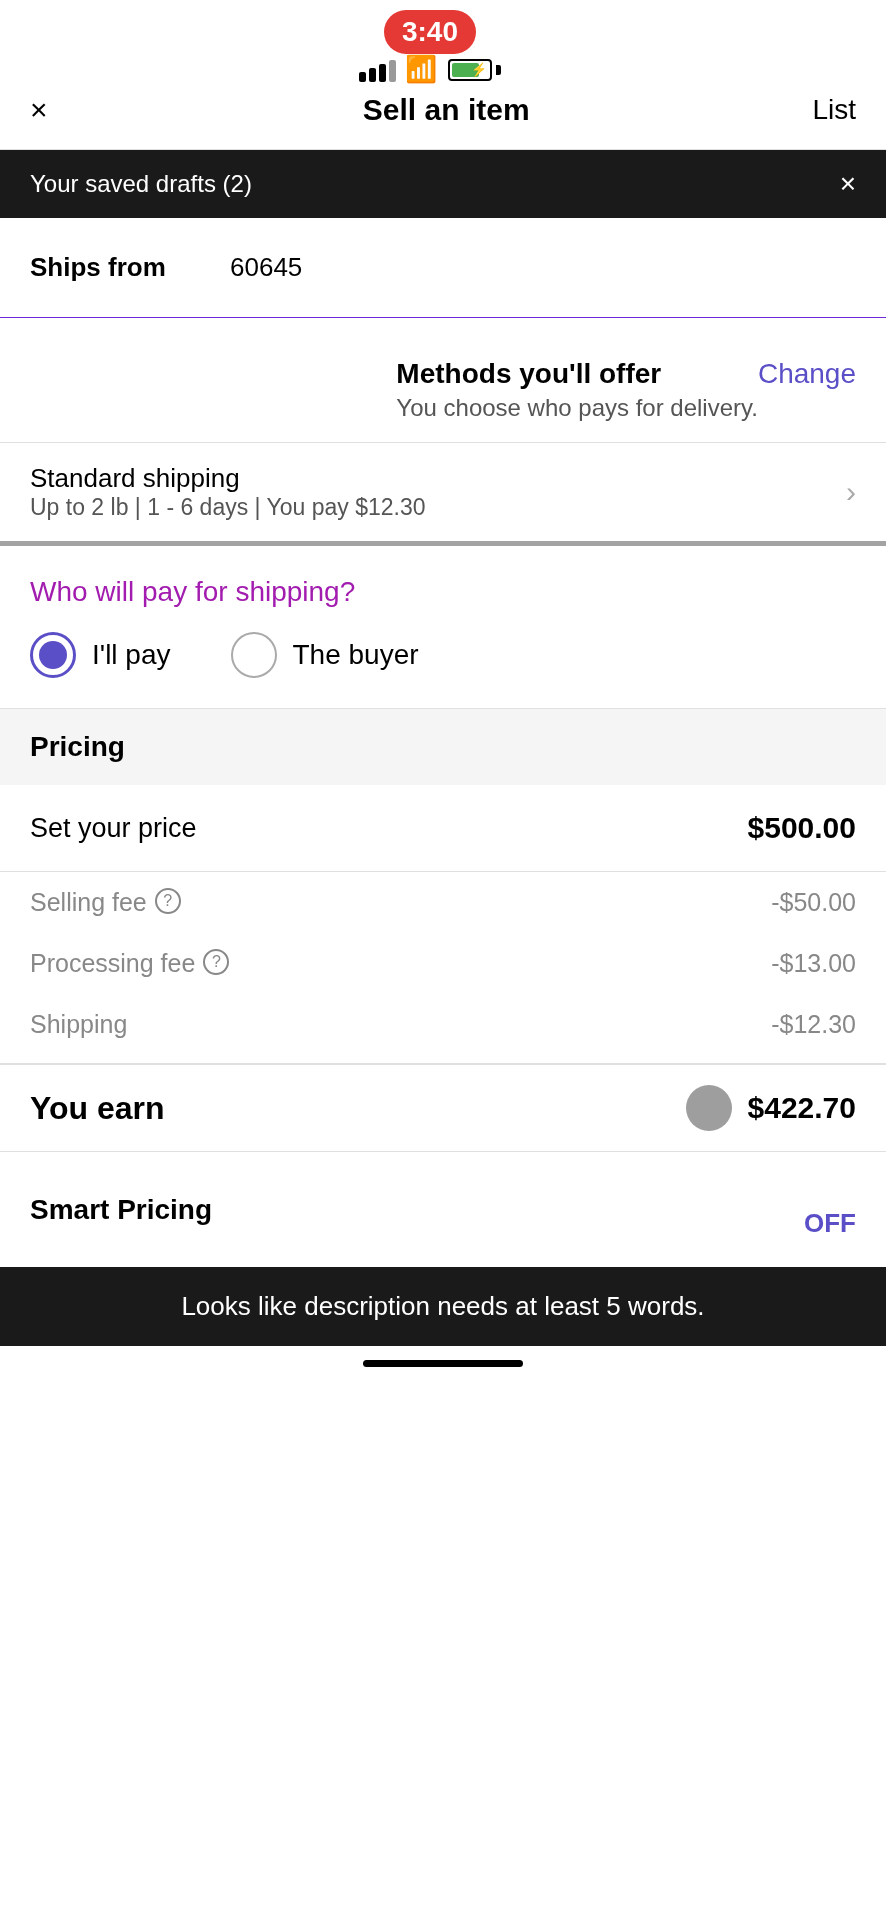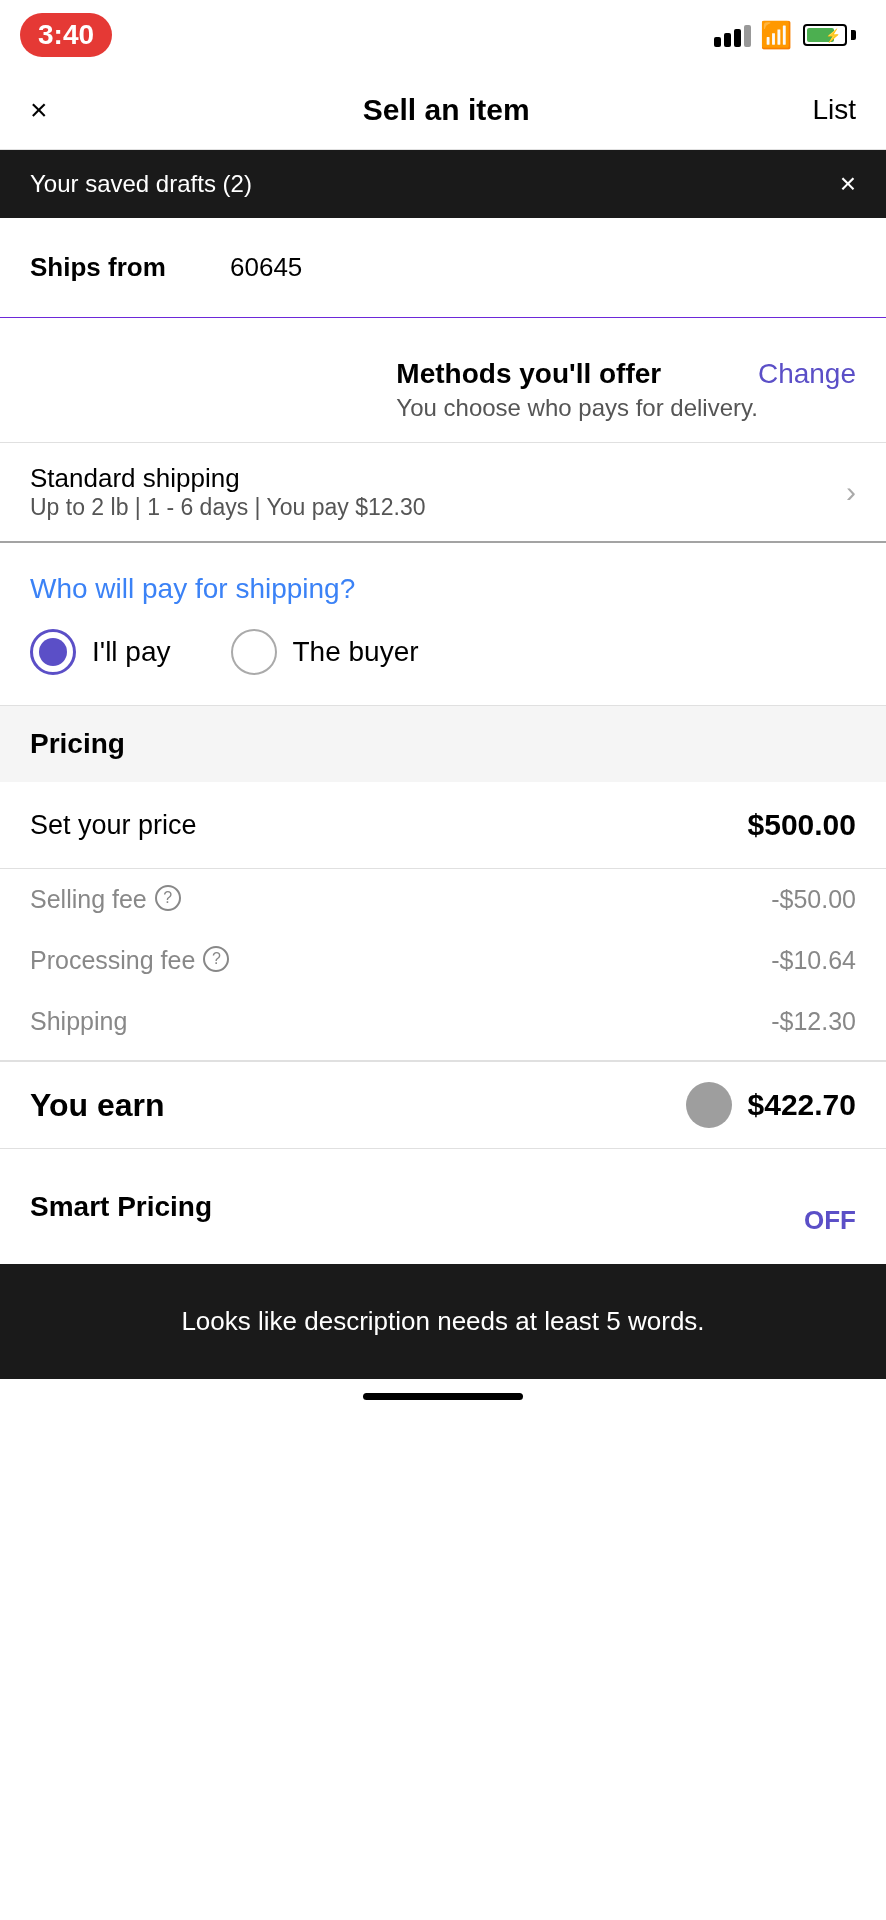--- a/index.html
+++ b/index.html
@@ -10,22 +10,23 @@
       background: #fff;
       font-family: -apple-system, BlinkMacSystemFont, 'Helvetica Neue', Arial, sans-serif;
       overflow-x: hidden;
     }
 
     
     .status-bar {
       display: flex;
       align-items: center;
       justify-content: space-between;
-      padding: 10px 30px 10px 20px;
+      padding: 10px 30px 10px 4px;
       height: 70px;
+      flex-direction: column;
     }
     .status-time {
       background: #e53935;
       color: #fff;
       font-weight: 700;
       font-size: 28px;
       padding: 6px 18px;
       border-radius: 22px;
     }
     .status-icons {
@@ -176,21 +177,21 @@
       cursor: pointer;
     }
 
     
     .shipping-option {
       display: flex;
       align-items: center;
       justify-content: space-between;
       padding: 20px 30px;
       border-top: 1px solid #e0e0e0;
-      border-bottom: 2px solid #a3a3a3;
+      border-bottom: 5px solid #a3a3a3;
     }
     .shipping-info {}
     .shipping-title {
       font-size: 26px;
       color: #000;
       font-weight: 400;
     }
     .shipping-carrier {
       font-size: 26px;
       color: #5b4fc7;
@@ -206,21 +207,21 @@
       color: #aaa;
     }
 
     
     .who-pays-section {
       padding: 30px 30px 30px 30px;
       border-bottom: 1px solid #e0e0e0;
     }
     .who-pays-title {
       font-size: 28px;
-      color: #3b82f6;
+      color: #a21caf;
       margin-bottom: 24px;
     }
     .radio-group {
       display: flex;
       align-items: center;
       gap: 60px;
     }
     .radio-option {
       display: flex;
       align-items: center;
@@ -350,21 +351,21 @@
       cursor: pointer;
       margin-top: 28px;
     }
 
     
     .toast {
       background: #1a1a1a;
       color: #fff;
       font-size: 26px;
       text-align: center;
-      padding: 42px 30px;
+      padding: 24px 30px;
       margin: 0;
     }
 
     
     .home-indicator {
       display: flex;
       justify-content: center;
       padding: 14px 0;
       background: #fff;
     }
@@ -468,21 +469,21 @@
         <span>Selling fee</span>
         <span class="fee-icon">?</span>
       </span>
       <span class="fee-value">-$50.00</span>
     </div>
     <div class="fee-row">
       <span class="fee-label">
         <span>Processing fee</span>
         <span class="fee-icon">?</span>
       </span>
-      <span class="fee-value">-$10.64</span>
+      <span class="fee-value">-$13.00</span>
     </div>
     <div class="fee-row">
       <span class="fee-label">Shipping</span>
       <span class="fee-value">-$12.30</span>
     </div>
   </div>
 
   <div class="earn-row">
     <span class="earn-label">You earn</span>
     <div class="earn-row-inner">

